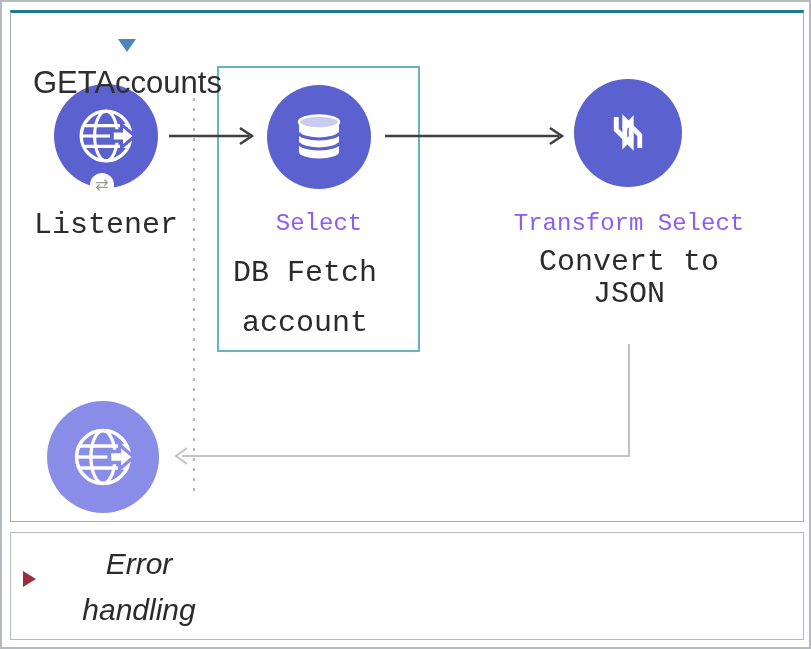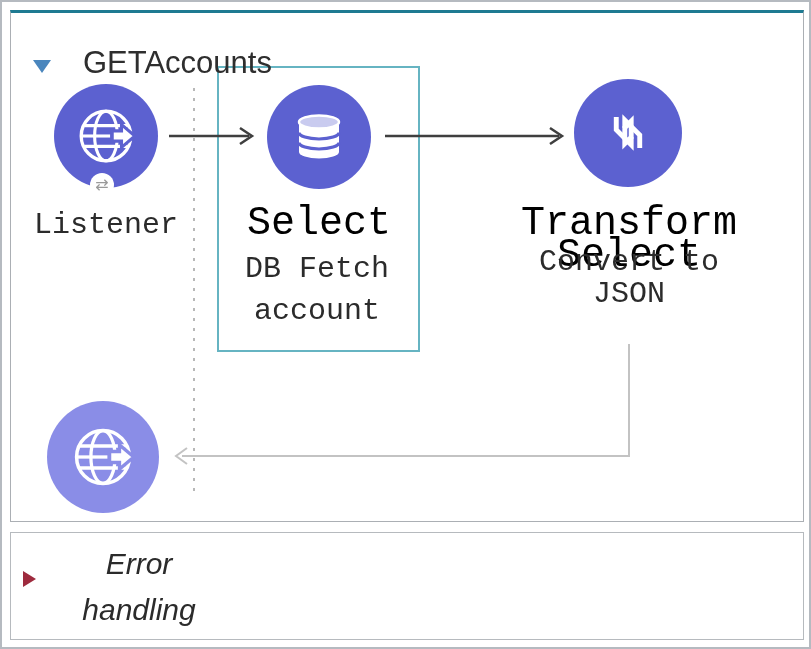--- a/index.html
+++ b/index.html
@@ -6,21 +6,21 @@
   body { background:#fff; font-family:"Liberation Sans", sans-serif; }
   .screen {
     position:relative; width:811px; height:649px;
     background:#ffffff; border:2px solid #b5bac0; overflow:hidden;
   }
   
   .flow-box {
     position:absolute; left:8px; top:8px; width:794px; height:512px;
     border:1px solid #abafb4; border-top:3px solid #1e7a92; background:#fff;
   }
-  .flow-header { position:absolute; left:22px; top:33px; display:flex; align-items:center; gap:32px; z-index:3; }
+  .flow-header { position:absolute; left:22px; top:20px; display:flex; align-items:center; gap:14px; z-index:3;flex-direction:column; }
   .tri-down {
     width:0; height:0; margin-top:6px;
     border-left:9px solid transparent; border-right:9px solid transparent;
     border-top:13px solid #4a86bd;
   }
   .flow-title { font-size:31px; line-height:34px; color:#2e2e2e; white-space:nowrap; }
 
   
   .wires { position:absolute; left:0; top:0; z-index:1; }
 
@@ -43,24 +43,24 @@
   .listener-badge {
     position:absolute; left:88px; top:171px; width:24px; height:24px;
     border-radius:50%; background:#ffffff; color:#9a9a9a;
     display:flex; align-items:center; justify-content:center;
     font-size:16px; line-height:1; z-index:3;
   }
 
   
   .lbl { position:absolute; text-align:center; z-index:2;font-family:Liberation Mono, monospace; }
   .lbl-black { color:#2b2b2b; font-size:30px; line-height:32px; }
-  .lbl-muted { color:#000000; font-size:40px; line-height:32px; }
+  .lbl-muted { color:#8b5cf6; font-size:24px; line-height:32px; }
   .lbl-listener       { left:20px;  top:207px; width:168px; }
   .lbl-select-type    { left:235px; top:206px; width:164px; }
-  .lbl-select-name    { left:220px; top:246px; width:190px; line-height:42px; }
+  .lbl-select-name    { left:208px; top:246px; width:190px; line-height:50px; }
   .lbl-transform-type { left:484px; top:206px; width:286px; }
   .lbl-transform-name { left:502px; top:244px; width:250px; }
 
   
   .error-box {
     position:absolute; left:8px; top:530px; width:794px; height:108px;
     border:1px solid #b6babe; background:#fff;font-style:italic;
   }
   .error-tri {
     position:absolute; left:12px; top:38px; width:0; height:0;

